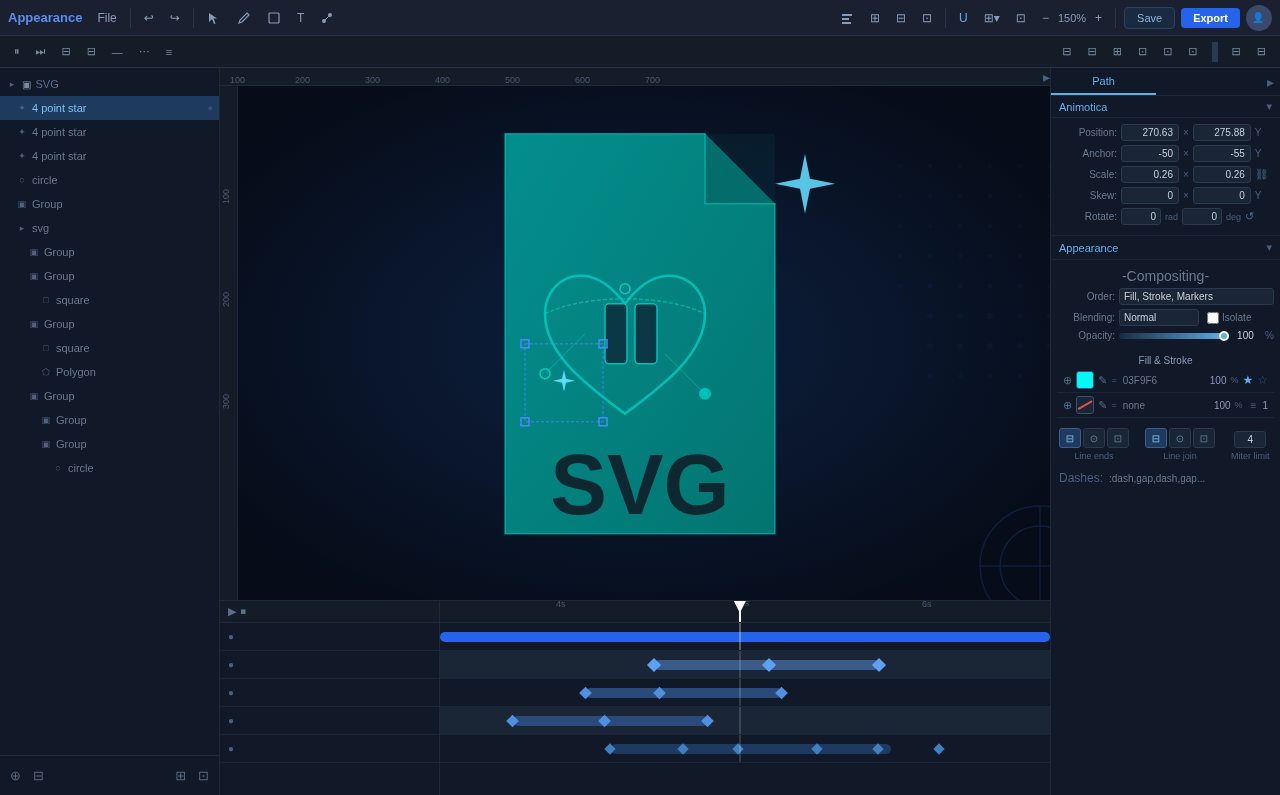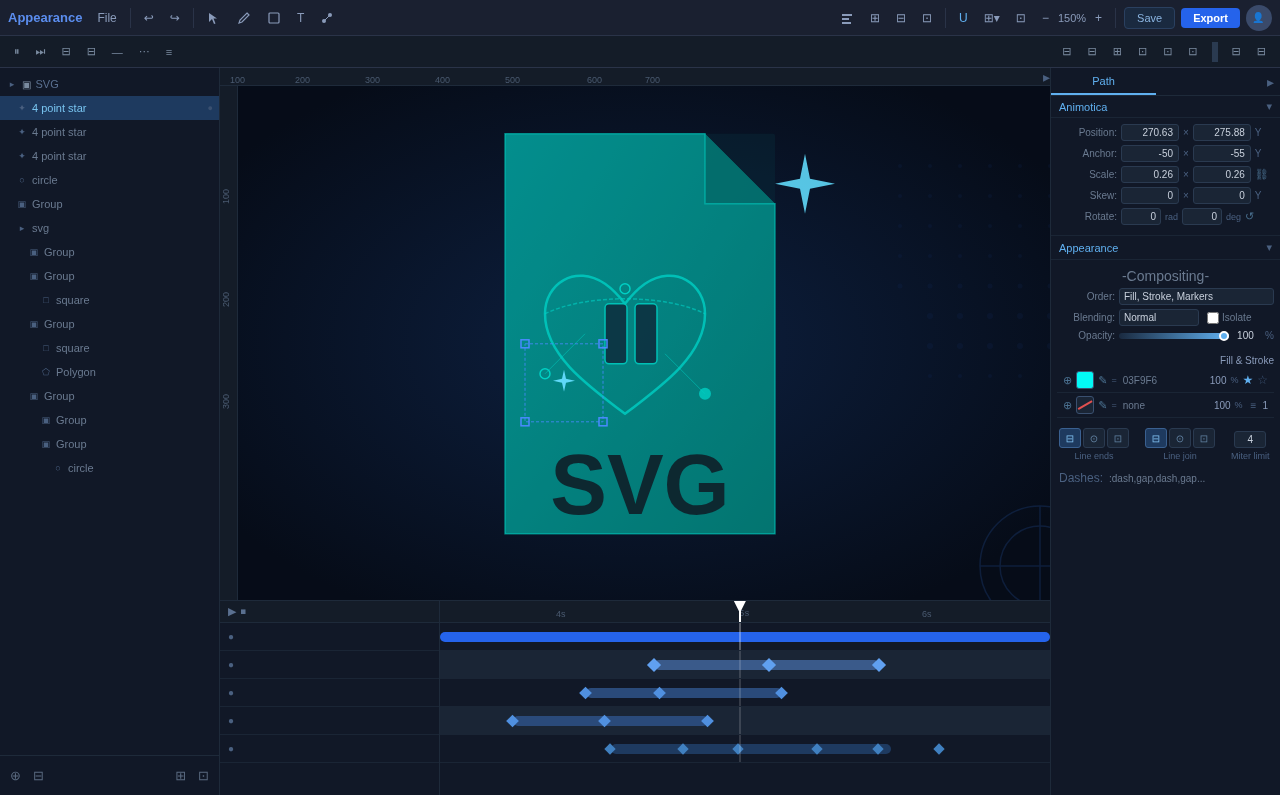--- a/index.html
+++ b/index.html
@@ -225,21 +225,21 @@
       flex-direction: column;
       overflow: hidden;
     }
     .timeline-ruler {
       height: 22px;
       background: #141c28;
       border-bottom: 1px solid #1e2a3a;
       position: relative;
       display: flex;
       align-items: flex-end;
-      padding-bottom: 3px;
+      padding-bottom: 13px;
     }
     .timeline-tick {
       position: absolute;
       font-size: 9px;
       color: #4a5a70;
     }
     .timeline-track {
       height: 28px;
       border-bottom: 1px solid #1a2535;
       position: relative;
@@ -324,21 +324,21 @@
       border-bottom: 1px solid #1a2535;
       cursor: pointer;
     }
     .compositing-label {
       text-align: center;
       color: #6a7a90;
       font-size: 14px;
       padding: 4px;
     }
     .fill-stroke-label {
-      text-align: right;
+      text-align: center;
       color: #8a9bba;
       font-size: 10px;
       padding: 4px 0 2px;
     }
     .color-swatch {
       width: 18px; height: 18px;
       border-radius: 3px;
       display: inline-block;
       border: 1px solid #3a5070;
       cursor: pointer;
@@ -716,21 +716,21 @@
   </div>
 
   <div class="canvas-area">
 
     <div class="ruler-h">
       <span class="ruler-tick" style="left:10px;">100</span>
       <span class="ruler-tick" style="left:75px;">200</span>
       <span class="ruler-tick" style="left:145px;">300</span>
       <span class="ruler-tick" style="left:215px;">400</span>
       <span class="ruler-tick" style="left:285px;">500</span>
-      <span class="ruler-tick" style="left:367px;">600</span>
+      <span class="ruler-tick" style="left:355px;">600</span>
       <span class="ruler-tick" style="left:425px;">700</span>
       <span class="ruler-expand">▸</span>
     </div>
 
     <div class="canvas-content">
 
       <svg width="100%" height="100%" style="position:absolute;top:0;left:0;">
         <defs>
           <radialGradient id="bg-grad" cx="50%" cy="50%" r="60%">
             <stop offset="0%" stop-color="#0d2040"></stop>

